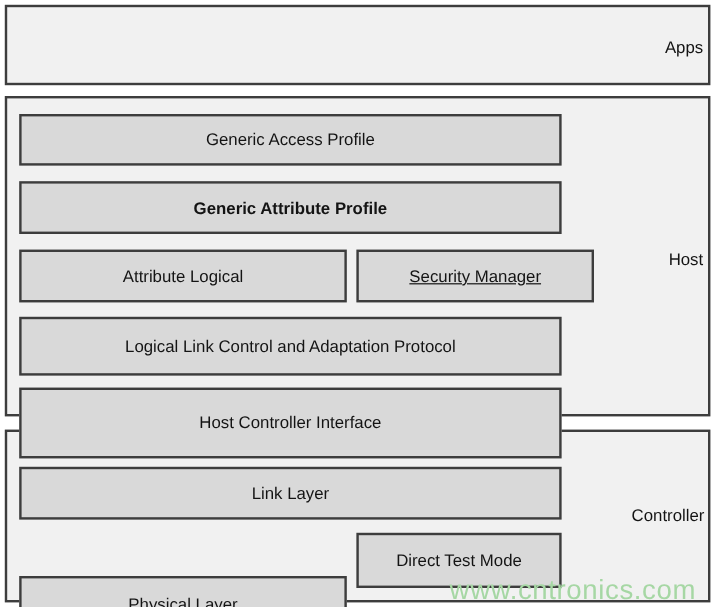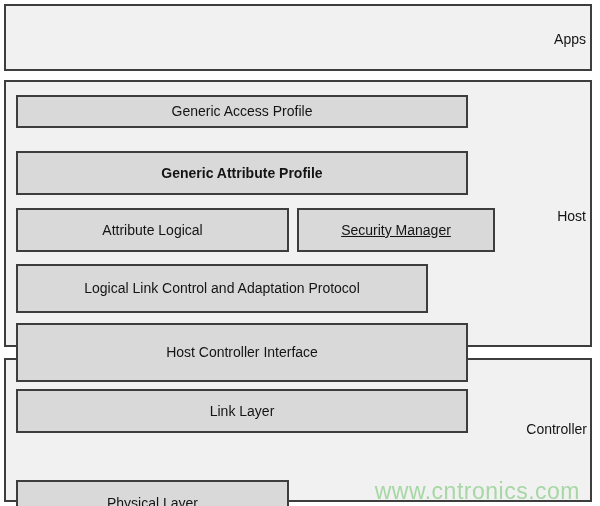--- a/index.html
+++ b/index.html
@@ -34,25 +34,25 @@
     z-index: 2;
     display: flex;
     align-items: center;
     justify-content: center;
     font-size: 14px;
     color: var(--text, #141414);
     text-align: center;
     line-height: 1.15;
   }
   #box-applications { left: 16px;  top: 14px;  width: 452px; height: 48px; }
-  #box-gap          { left: 16px;  top: 95px;  width: 452px; height: 33px; }
+  #box-gap          { left: 16px;  top: 95px;  width: 452px; height: 43px; }
   #box-gatt         { left: 16px;  top: 151px; width: 452px; height: 44px; font-weight: bold; }
   #box-att          { left: 16px;  top: 208px; width: 273px; height: 44px; }
   #box-smp          { left: 297px; top: 208px; width: 198px; height: 44px; text-decoration: underline; }
-  #box-l2cap        { left: 16px;  top: 264px; width: 412px; height: 49px; }
+  #box-l2cap        { left: 16px;  top: 264px; width: 452px; height: 49px; }
   #box-hci          { left: 16px;  top: 323px; width: 452px; height: 59px; z-index: 3; }
   #box-ll           { left: 16px;  top: 389px; width: 452px; height: 44px; }
   #box-phy          { left: 16px;  top: 444px; width: 273px; height: 46px; margin-top: 36px; }
   #box-dtm          { left: 297px; top: 444px; width: 171px; height: 46px; }
 
   .side-label {
     position: absolute;
     font-size: 14px;
     color: var(--text, #141414);
     z-index: 2;
@@ -87,16 +87,17 @@
   <div class="side-label" id="label-controller">Controller</div>
 
   <div class="box" id="box-gap">Generic Access Profile</div>
   <div class="box" id="box-gatt">Generic Attribute Profile</div>
   <div class="box" id="box-att">Attribute Logical</div>
   <div class="box" id="box-smp">Security Manager</div>
   <div class="box" id="box-l2cap">Logical Link Control and Adaptation Protocol</div>
   <div class="box" id="box-hci">Host Controller Interface</div>
   <div class="box" id="box-ll">Link Layer</div>
   <div class="box" id="box-phy">Physical Layer</div>
+  <div class="box" id="box-dtm">Direct Test Mode</div>
 
   <div class="watermark">www.cntronics.com</div>
 
 </div>
 
 </body></html>

